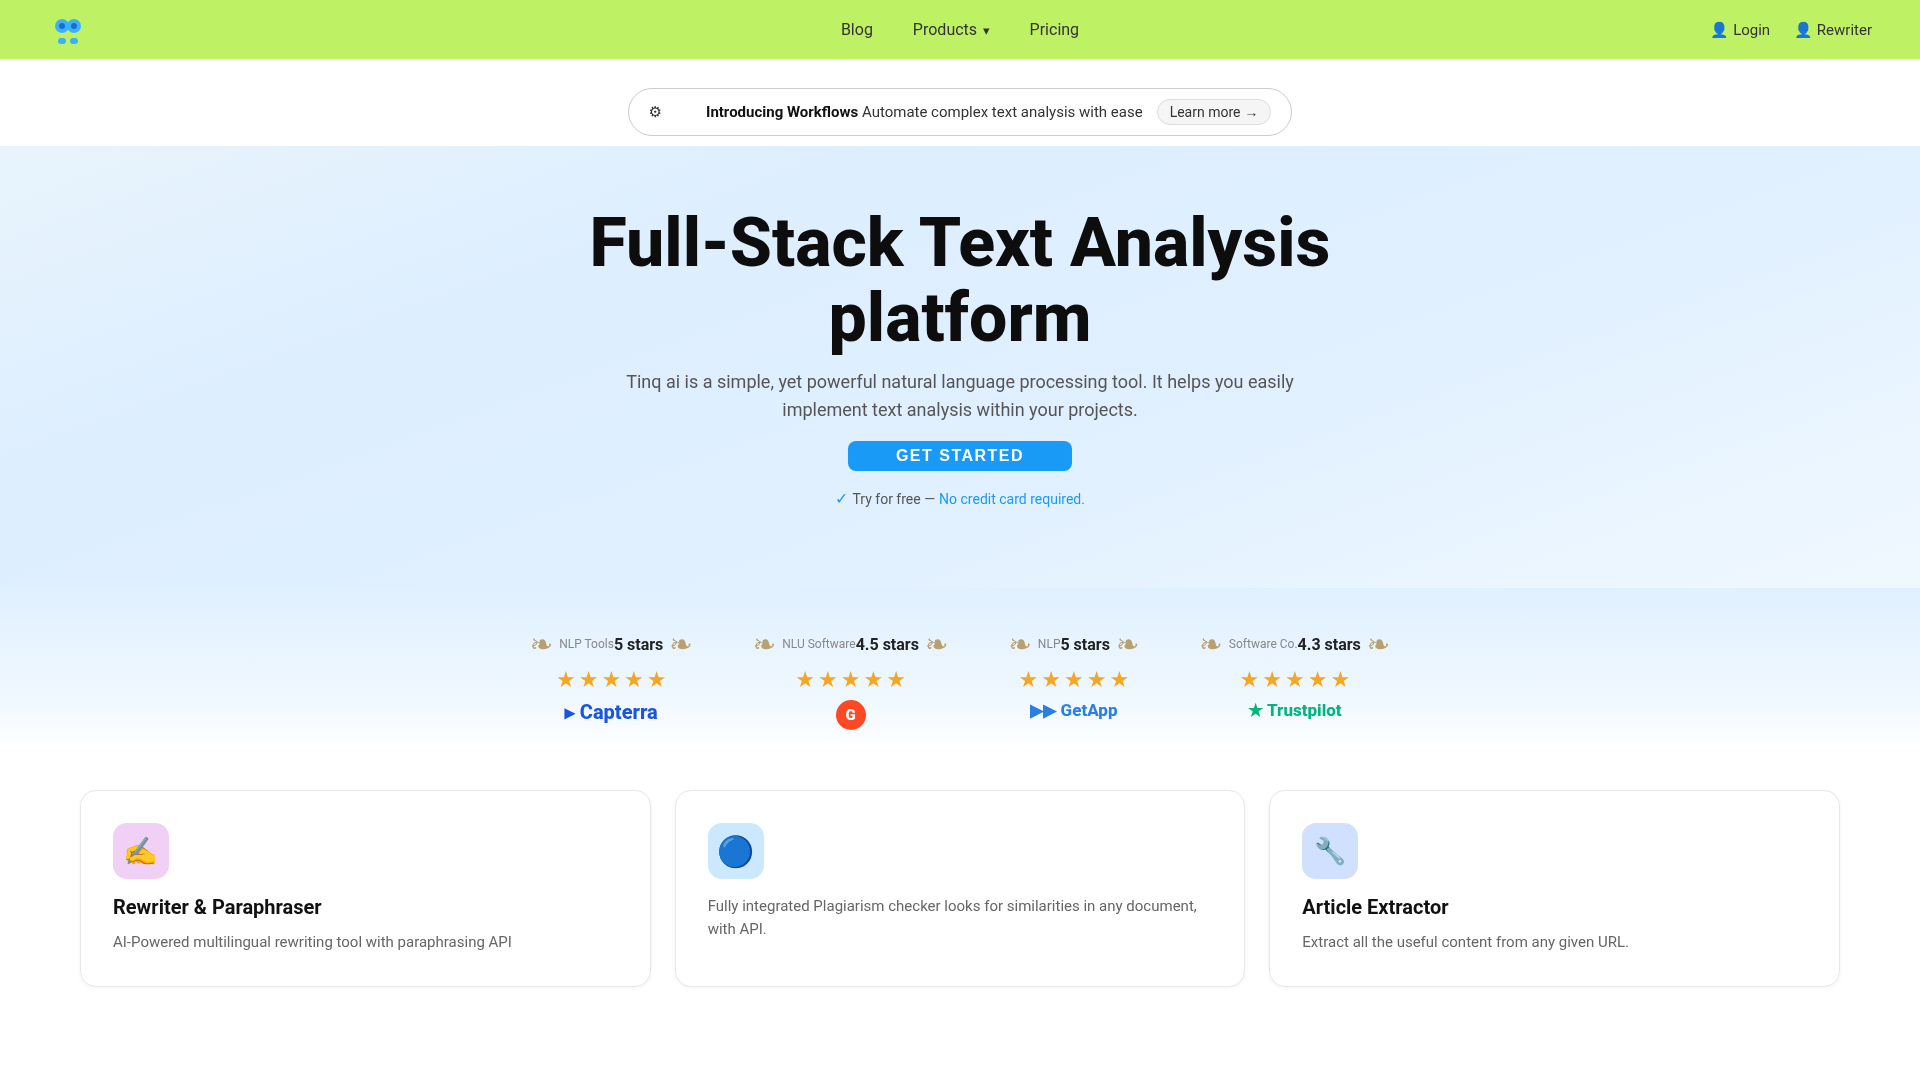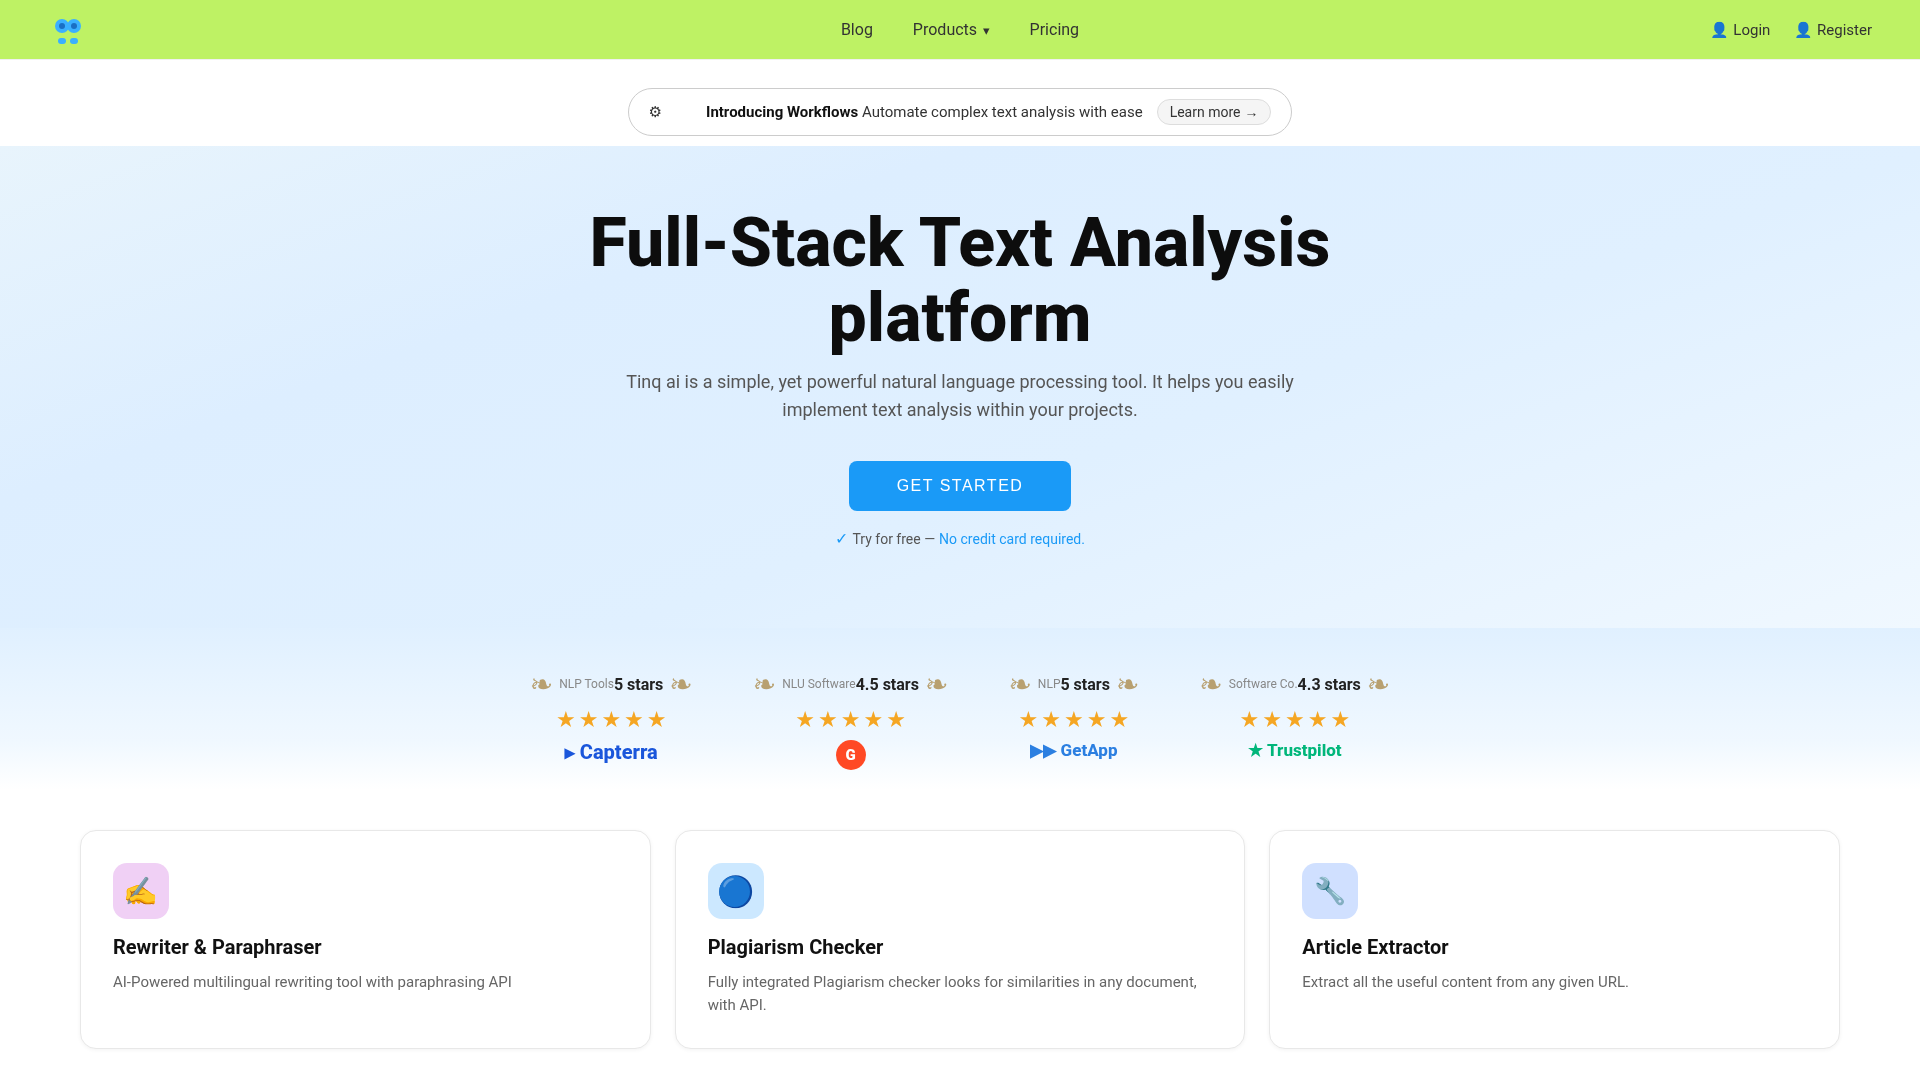--- a/index.html
+++ b/index.html
@@ -110,31 +110,31 @@
       font-weight: 800;
       line-height: 1.1;
       color: #0d0d0d;
       max-width: 900px;
       margin: 0 auto 12px;
     }
     .hero p {
       font-size: 18px;
       color: #555;
       max-width: 680px;
-      margin: 0 auto 36px;
+      margin: 0 auto 16px;
       line-height: 1.6;
     }
     .hero-cta {
       display: inline-block;
       background: #1a9af7;
       color: #fff;
       font-size: 16px;
-      font-weight: 400;
+      font-weight: 700;
       letter-spacing: 1.5px;
-      padding: 16px 48px;
+      padding: 6px 48px;
       border-radius: 8px;
       cursor: pointer;
       border: none;
       margin-bottom: 18px;
       text-transform: uppercase;
     }
     .hero-try {
       font-size: 14px;
       color: #555;
       display: flex;
@@ -271,21 +271,21 @@
     <a class="nav-link">Pricing</a>
   </div>
 
   <div class="nav-right">
     <span class="nav-auth-link">
       <span>👤</span>
       <span>Login</span>
     </span>
     <span class="nav-auth-link">
       <span>👤</span>
-      <span>Register</span>
+      <span>Rewriter</span>
     </span>
   </div>
 </nav>
 
 <div class="banner">
   <div class="banner-pill">
     <span>⚙</span>
     <span><strong>Introducing Workflows</strong>
     <span> </span><span>Automate complex text analysis with ease</span></span>
     <span class="learn-more-btn">
@@ -396,21 +396,20 @@
   <div class="products-grid" id="products-container">
       <div class="product-card">
     <div class="product-icon" style="background:#f0d0f5;">✍️</div>
     <h3>Rewriter &amp; Paraphraser</h3>
     <p>AI-Powered multilingual rewriting tool with paraphrasing API</p>
   </div>
       <div class="product-card">
     <div class="product-icon" style="background:#cce8ff;">
           <span style="font-size:30px;">🔵</span>
         </div>
-    <h3>Plagiarism Checker</h3>
     <p>Fully integrated Plagiarism checker looks for similarities in any document, with API.</p>
   </div>
       <div class="product-card">
     <div class="product-icon" style="background:#d0e0ff;">
           <span style="font-size:26px;">🔧</span>
         </div>
     <h3>Article Extractor</h3>
     <p>Extract all the useful content from any given URL.</p>
   </div>
     </div>

